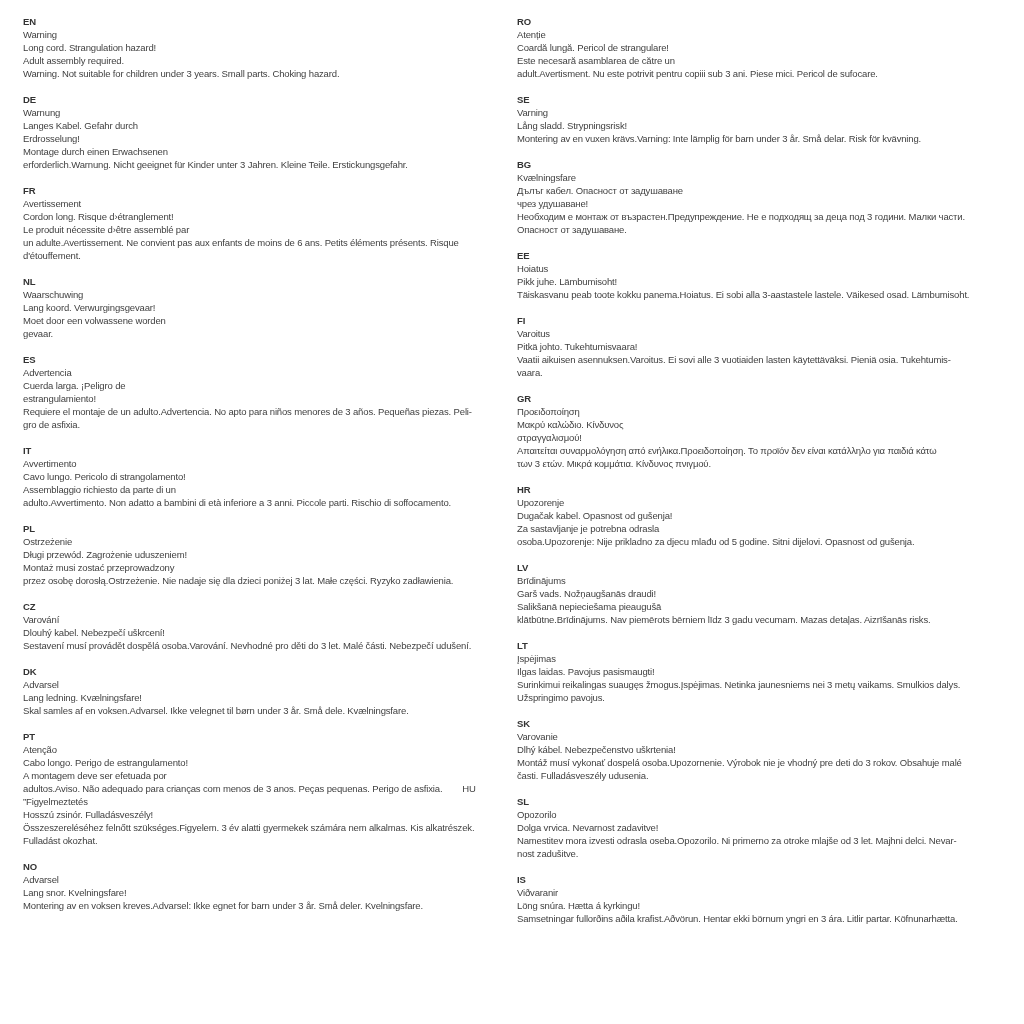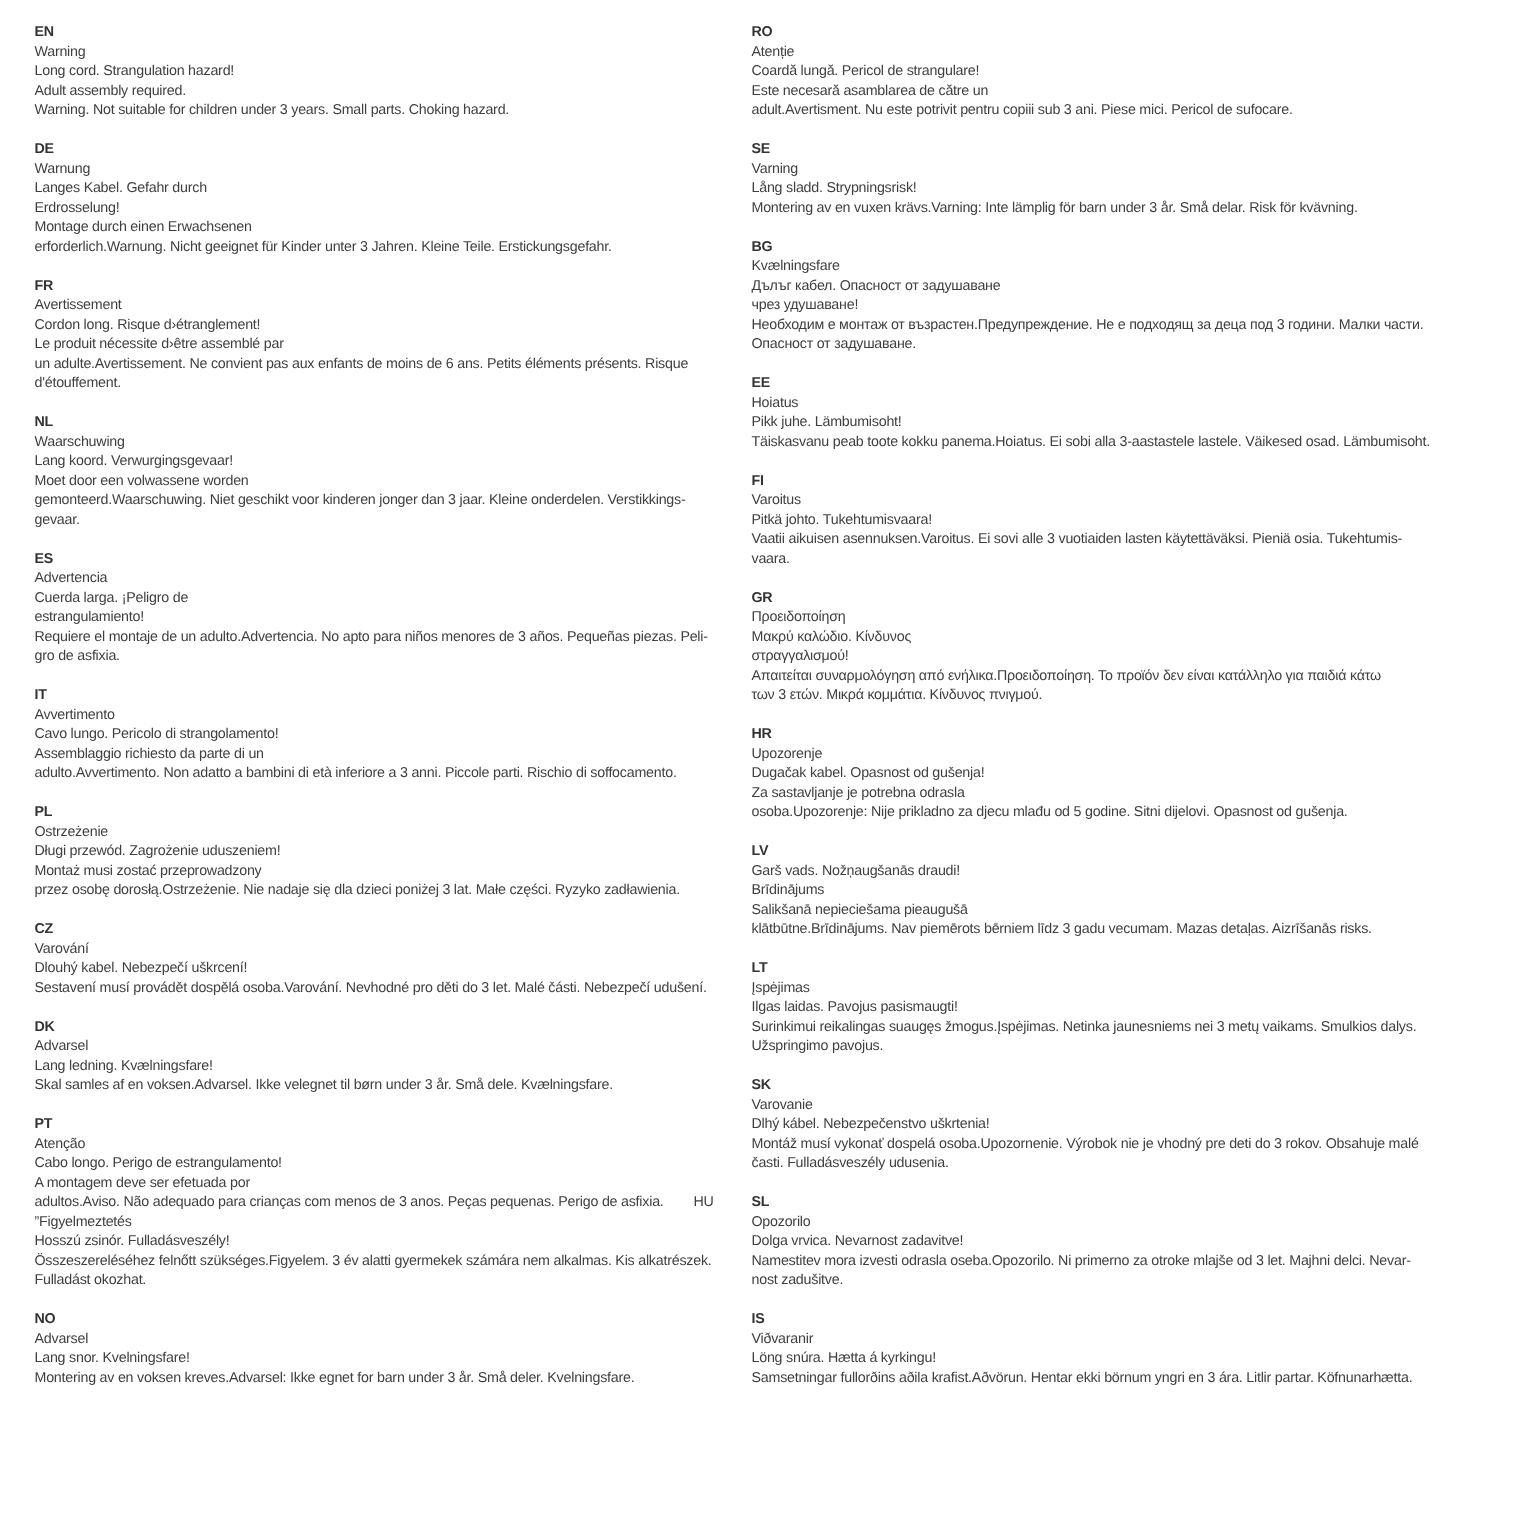--- a/index.html
+++ b/index.html
@@ -9,21 +9,21 @@
     width: 1024px;
     height: 1024px;
     overflow: hidden;
   }
   .page {
     box-sizing: border-box;
     width: 1024px;
     height: 1024px;
     padding: 15px 0 0 23px;
     display: flex;
-    gap: 4px;
+    gap: 20px;
     font-family: "Liberation Sans", sans-serif;
     font-size: 9.5px;
     line-height: 13px;
     letter-spacing: -0.15px;
     color: #3f3f3f;
   }
   .col {
     flex: 0 0 474px;
     width: 474px;
   }
@@ -65,21 +65,20 @@
         <div class="line">Cordon long. Risque d›étranglement!</div>
         <div class="line">Le produit nécessite d›être assemblé par</div>
         <div class="line">un adulte.Avertissement. Ne convient pas aux enfants de moins de 6 ans. Petits éléments présents. Risque</div>
         <div class="line">d'étouffement.</div>
       </div>
       <div class="section">
         <div class="lang-code">NL</div>
         <div class="line">Waarschuwing</div>
         <div class="line">Lang koord. Verwurgingsgevaar!</div>
         <div class="line">Moet door een volwassene worden</div>
-        <div class="line">gemonteerd.Waarschuwing. Niet geschikt voor kinderen jonger dan 3 jaar. Kleine onderdelen. Verstikkings-</div>
         <div class="line">gevaar.</div>
       </div>
       <div class="section">
         <div class="lang-code">ES</div>
         <div class="line">Advertencia</div>
         <div class="line">Cuerda larga. ¡Peligro de</div>
         <div class="line">estrangulamiento!</div>
         <div class="line">Requiere el montaje de un adulto.Advertencia. No apto para niños menores de 3 años. Pequeñas piezas. Peli-</div>
         <div class="line">gro de asfixia.</div>
       </div>
@@ -172,22 +171,22 @@
       </div>
       <div class="section">
         <div class="lang-code">HR</div>
         <div class="line">Upozorenje</div>
         <div class="line">Dugačak kabel. Opasnost od gušenja!</div>
         <div class="line">Za sastavljanje je potrebna odrasla</div>
         <div class="line">osoba.Upozorenje: Nije prikladno za djecu mlađu od 5 godine. Sitni dijelovi. Opasnost od gušenja.</div>
       </div>
       <div class="section">
         <div class="lang-code">LV</div>
+        <div class="line">Brīdinājums</div>
         <div class="line">Garš vads. Nožņaugšanās draudi!</div>
-        <div class="line">Brīdinājums</div>
         <div class="line">Salikšanā nepieciešama pieaugušā</div>
         <div class="line">klātbūtne.Brīdinājums. Nav piemērots bērniem līdz 3 gadu vecumam. Mazas detaļas. Aizrīšanās risks.</div>
       </div>
       <div class="section">
         <div class="lang-code">LT</div>
         <div class="line">Įspėjimas</div>
         <div class="line">Ilgas laidas. Pavojus pasismaugti!</div>
         <div class="line">Surinkimui reikalingas suaugęs žmogus.Įspėjimas. Netinka jaunesniems nei 3 metų vaikams. Smulkios dalys.</div>
         <div class="line">Užspringimo pavojus.</div>
       </div>

